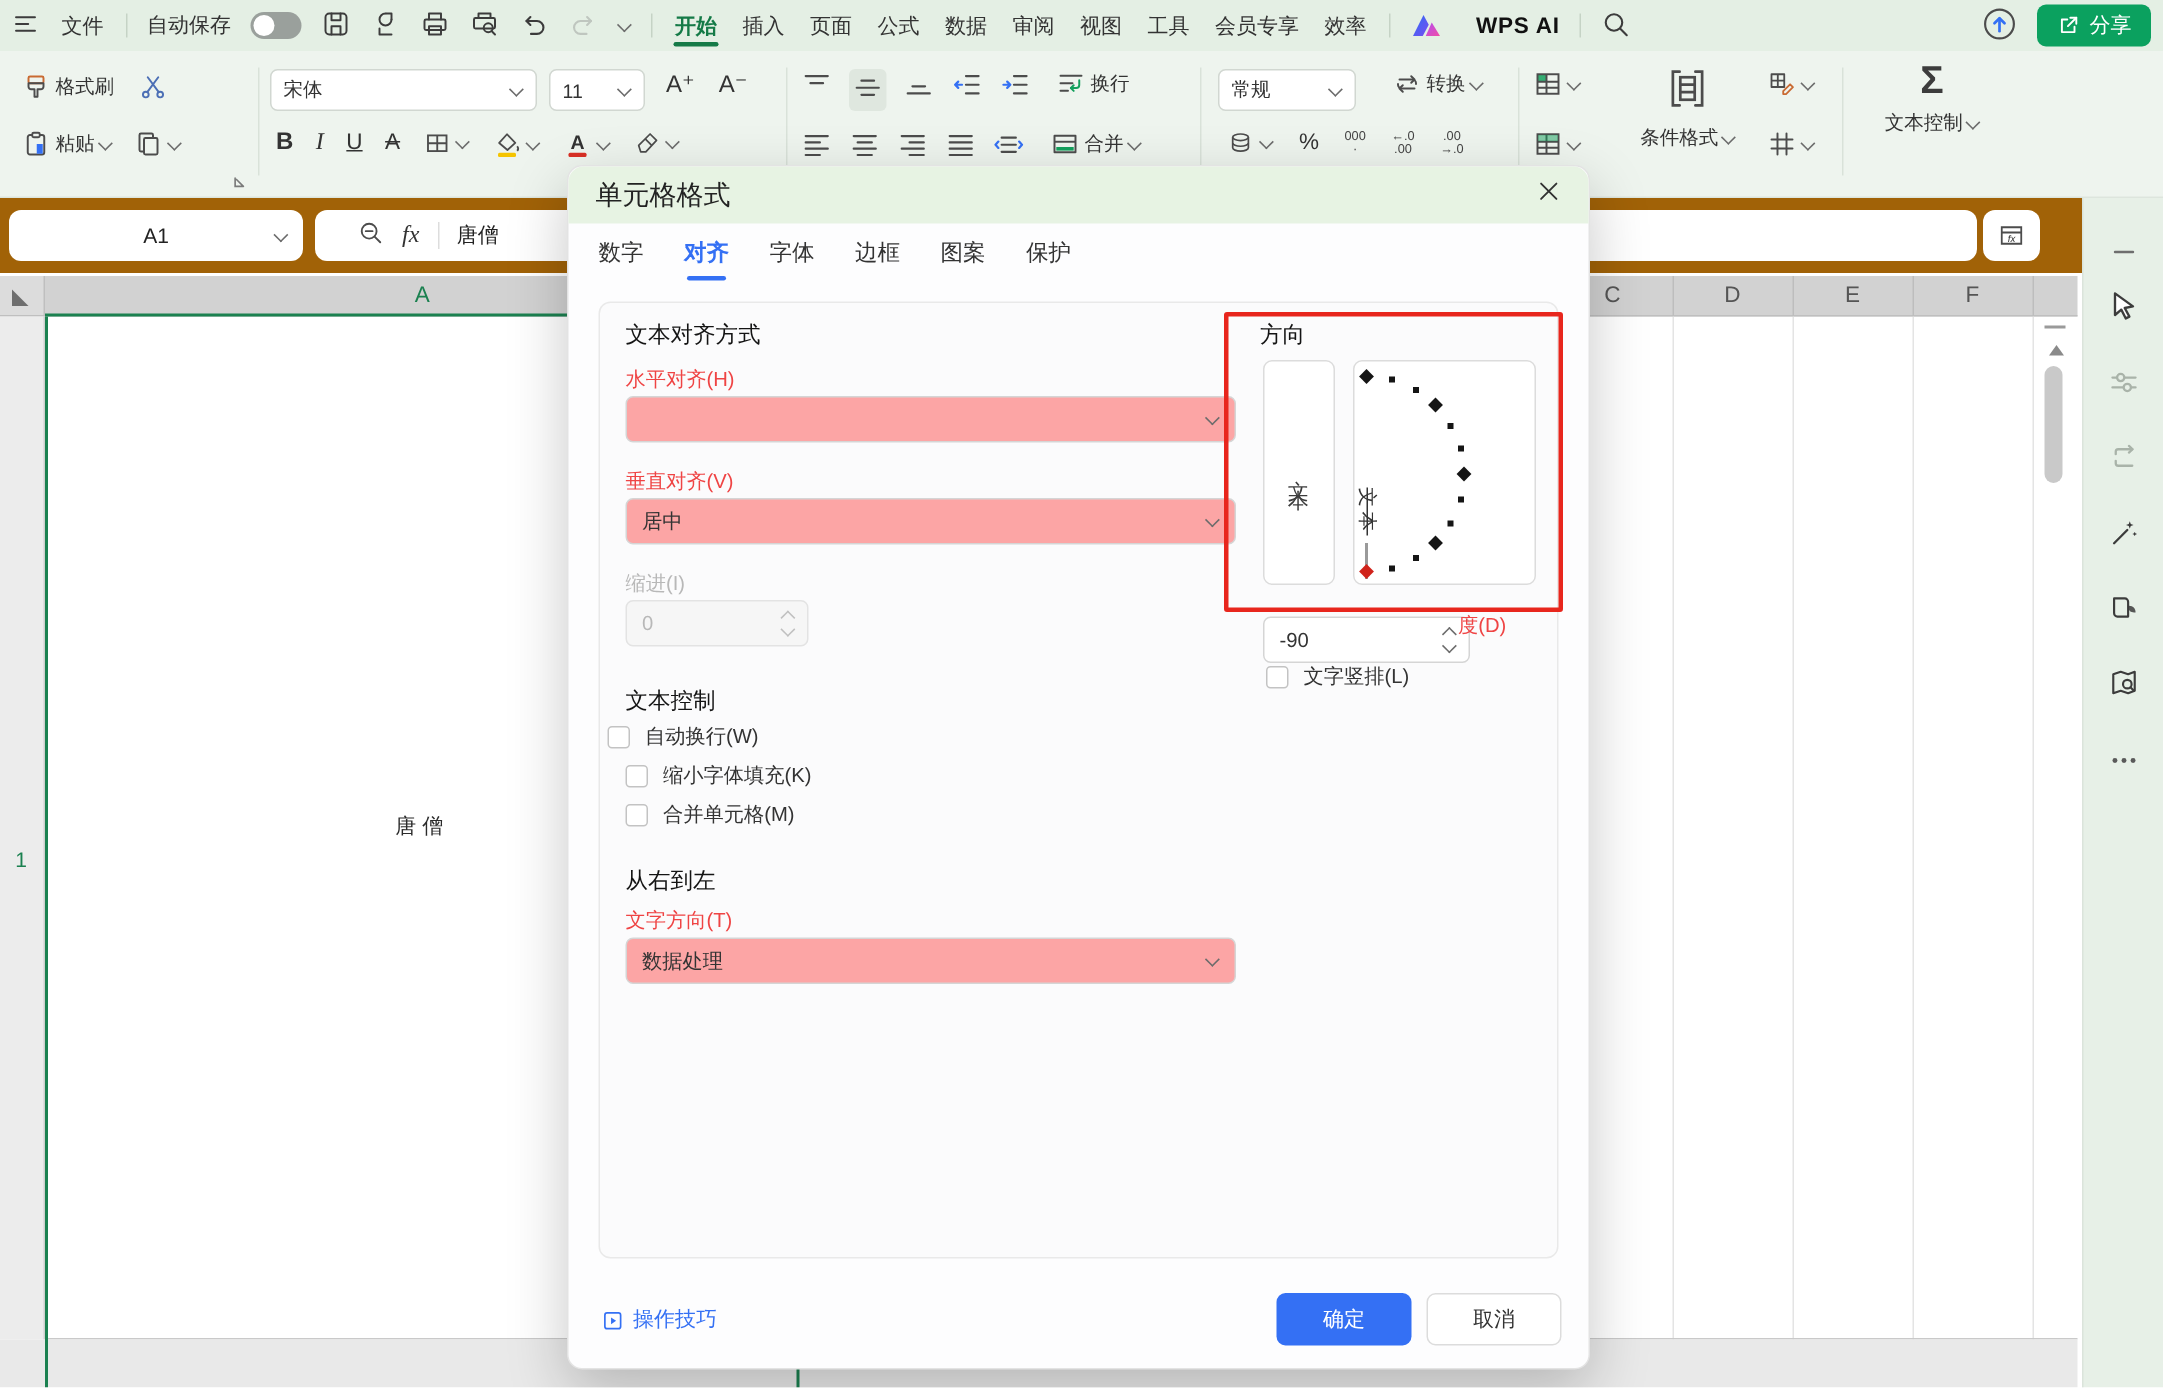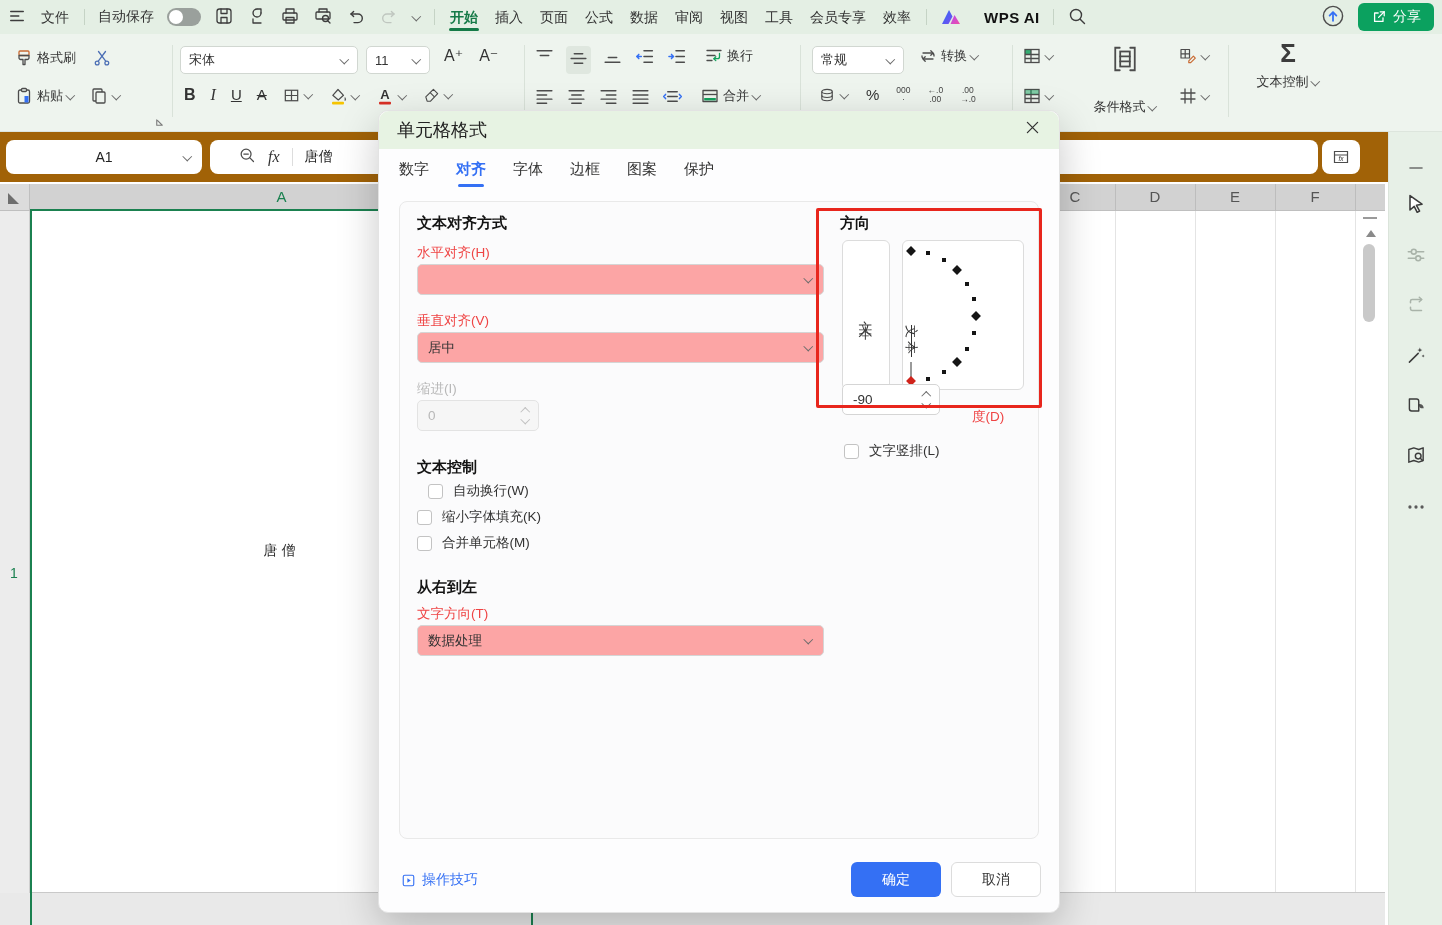--- a/index.html
+++ b/index.html
@@ -43,21 +43,21 @@
 .sidebar .sic{position:absolute;left:50%;transform:translateX(-50%);cursor:pointer}
 
 .dialog{position:absolute;left:378px;top:110px;width:682px;height:803px;background:#fdfdfe;border:1px solid #e3e3e3;border-radius:10px;box-shadow:0 14px 40px rgba(0,0,0,.22);z-index:20}
 .dlg-head{height:38px;background:#e7f3e3;border-radius:10px 10px 0 0;display:flex;align-items:center;padding:0 18px;font-size:18px;color:#222}
 .dlg-tabs{display:flex;gap:27px;padding:0 20px;height:40px;align-items:center;font-size:15px}
 .dtab{position:relative;cursor:pointer;height:40px;line-height:40px}
 .dtab.active{color:#3470f4;font-weight:bold}
 .dtab.active::after{content:"";position:absolute;left:2px;right:2px;bottom:2px;height:3px;border-radius:2px;background:#3470f4}
 .panel{position:absolute;left:20px;top:90px;width:640px;height:638px;background:#fbfbfc;border:1px solid #e9e9e9;border-radius:8px}
 .dlabel{position:absolute;font-size:13.5px;color:#ef4444}
-.dhead{position:absolute;font-size:15px;font-weight:bold;color:#141414}
+.dhead{position:absolute;font-size:15px;font-weight:normal;color:#141414}
 .dd{position:absolute;height:31px;background:#fca5a5;border:1px solid #d5d5d5;border-radius:5px;display:flex;align-items:center;justify-content:space-between;padding:0 10px;font-size:13.5px;color:#333;cursor:pointer}
 .spin{position:absolute;height:31px;background:#fff;border:1px solid #d5d5d5;border-radius:5px;display:flex;align-items:center;justify-content:space-between;padding:0 8px 0 10px;font-size:13.5px;color:#333}
 .spin.disabled{background:#f6f6f6;border-color:#e3e3e3;color:#b8b8b8}
 .spin .arrows{display:flex;flex-direction:column;gap:1px}
 .cb{width:15px;height:15px;border:1px solid #c3c3c3;border-radius:3px;background:#fff;display:inline-block;cursor:pointer;flex:0 0 auto}
 .cbrow{position:absolute;display:flex;align-items:center;gap:10px;font-size:13.5px;color:#333}
 .obox{position:absolute;background:#fff;border:1px solid #dcdcdc;border-radius:6px}
 .vtext{writing-mode:vertical-rl;letter-spacing:6px;font-size:14px;color:#3c3c3c;margin:auto}
 .dot{position:absolute;width:4px;height:4px;background:#151515;transform:translate(-50%,-50%);cursor:pointer}
 .dot.big{width:7px;height:7px;transform:translate(-50%,-50%) rotate(45deg)}
@@ -310,21 +310,21 @@
             <rect x="4.2" y="12" width="11.6" height="2.4" fill="#13a05c" stroke="none"></rect>
           </svg>
         <span>合并</span>
         <span class="chev"></span>
       </span>
     </div>
   </div>
   <div class="rsep" style="left:800px"></div>
 
   <div class="rgroup" style="left:812px;width:196px">
-    <div class="rrow" style="left:0;top:12px;gap:14px">
+    <div class="rrow" style="left:0;top:12px;gap:24px">
       <span class="combo" style="width:92px">
           <span>常规</span>
           <span class="chev"></span>
         </span>
       <span class="tool">
         <svg width="20" height="20" viewBox="0 0 20 20" stroke="#4c4c4c" fill="none" stroke-width="1.3" stroke-linecap="round" stroke-linejoin="round">
             <path d="M5 7h8.5a2.5 2.5 0 0 1 2.5 2.5V10M15 13H6.5A2.5 2.5 0 0 1 4 10.5V10"></path>
             <path d="M12.8 4.8L15 7l-2.2 2.2M7.2 15.2L5 13l2.2-2.2"></path>
           </svg>
         <span>转换</span>
@@ -368,21 +368,21 @@
           </svg>
         <span class="chev"></span>
       </span>
     </div>
     <div style="position:absolute;left:58px;top:8px;width:90px;text-align:center">
       <svg width="30" height="34" viewBox="0 0 20 22" stroke="#4c4c4c" fill="none" stroke-width="1.2" stroke-linecap="round">
           <path d="M6.5 3.5h-3v15h3M13.5 3.5h3v15h-3"></path>
           <rect x="6.8" y="6" width="6.4" height="10"></rect>
           <path d="M6.8 9.3h6.4M6.8 12.6h6.4"></path>
         </svg>
-      <div style="display:flex;align-items:center;justify-content:center;gap:2px;font-size:13px;margin-top:18px">
+      <div style="display:flex;align-items:center;justify-content:center;gap:2px;font-size:13px;margin-top:2px">
         <span>条件格式</span>
         <span class="chev"></span>
       </div>
     </div>
     <div class="rrow" style="left:156px;top:12px;gap:4px">
       <span class="tool">
         <svg width="20" height="20" viewBox="0 0 20 20" stroke="#4c4c4c" fill="none" stroke-width="1.2" stroke-linejoin="round">
             <rect x="3" y="3.5" width="8.5" height="8.5"></rect>
             <path d="M3 7.8h8.5M7.2 3.5v8.5"></path>
             <path d="M10.8 14.8l4.6-4.6 1.9 1.9-4.6 4.6h-1.9z" stroke="#c96a32"></path>
@@ -545,21 +545,21 @@
     <span class="dlabel" style="left:17px;top:178px;color:#b8b8b8">缩进(I)</span>
     <div class="spin disabled" style="left:17px;top:198px;width:122px">
       <span>0</span>
       <span class="arrows">
           <span class="chev up dim"></span>
           <span class="chev dim"></span>
         </span>
     </div>
 
     <span class="dhead" style="left:17px;top:256px">文本控制</span>
-    <div class="cbrow" style="left:28px;top:280px">
+    <div class="cbrow" style="left:5px;top:280px">
       <span class="cb"></span>
       <span>自动换行(W)</span>
     </div>
     <div class="cbrow" style="left:17px;top:306px">
       <span class="cb"></span>
       <span>缩小字体填充(K)</span>
     </div>
     <div class="cbrow" style="left:17px;top:332px">
       <span class="cb"></span>
       <span>合并单元格(M)</span>
@@ -588,21 +588,21 @@
         <span class="dot" style="left: 64.2917px; top: 42.5px;"></span>
         <span class="dot" style="left: 70.7852px; top: 58.1768px;"></span>
         <span class="dot big" style="left: 73px; top: 75px;"></span>
         <span class="dot" style="left: 70.7852px; top: 91.8232px;"></span>
         <span class="dot" style="left: 64.2917px; top: 107.5px;"></span>
         <span class="dot big" style="left: 53.9619px; top: 120.962px;"></span>
         <span class="dot" style="left: 40.5px; top: 131.292px;"></span>
         <span class="dot" style="left: 24.8232px; top: 137.785px;"></span>
         <span class="dot big sel" style="left: 8px; top: 140px;"></span>
       </div>
-    <div class="spin" style="left:442px;top:182px;width:98px">
+    <div class="spin" style="left:442px;top:209px;width:138px">
       <span>-90</span>
       <span class="arrows">
           <span class="chev up"></span>
           <span class="chev"></span>
         </span>
     </div>
     <span class="dlabel" style="left:572px;top:206px">度(D)</span>
     <div class="cbrow" style="left:444px;top:240px">
       <span class="cb"></span>
       <span>文字竖排(L)</span>

